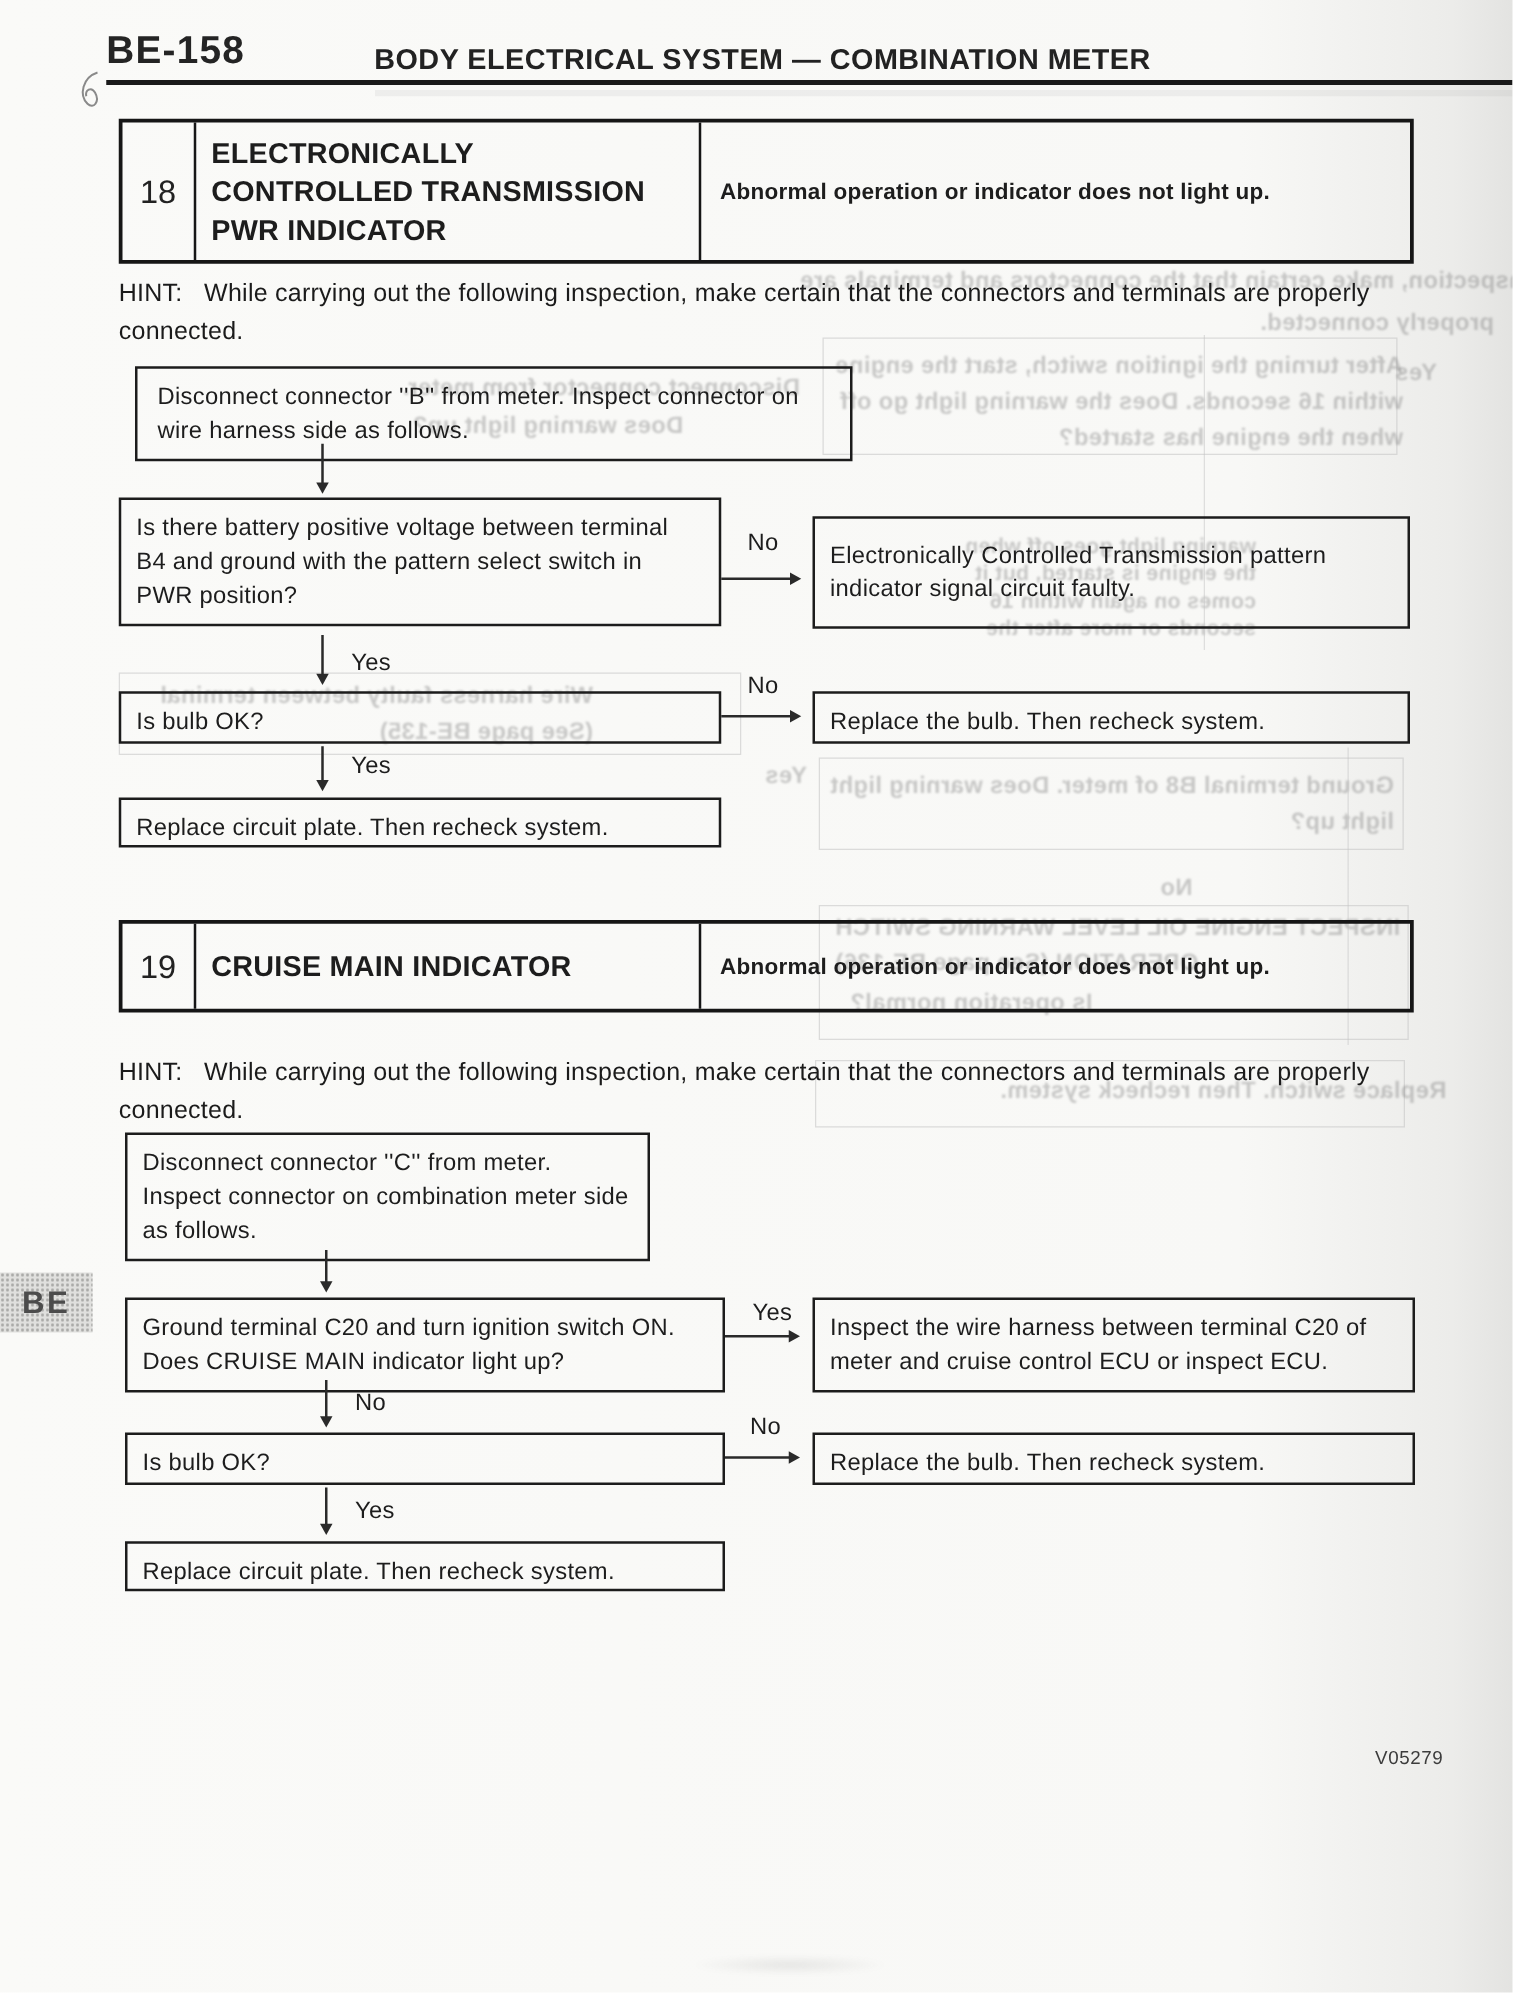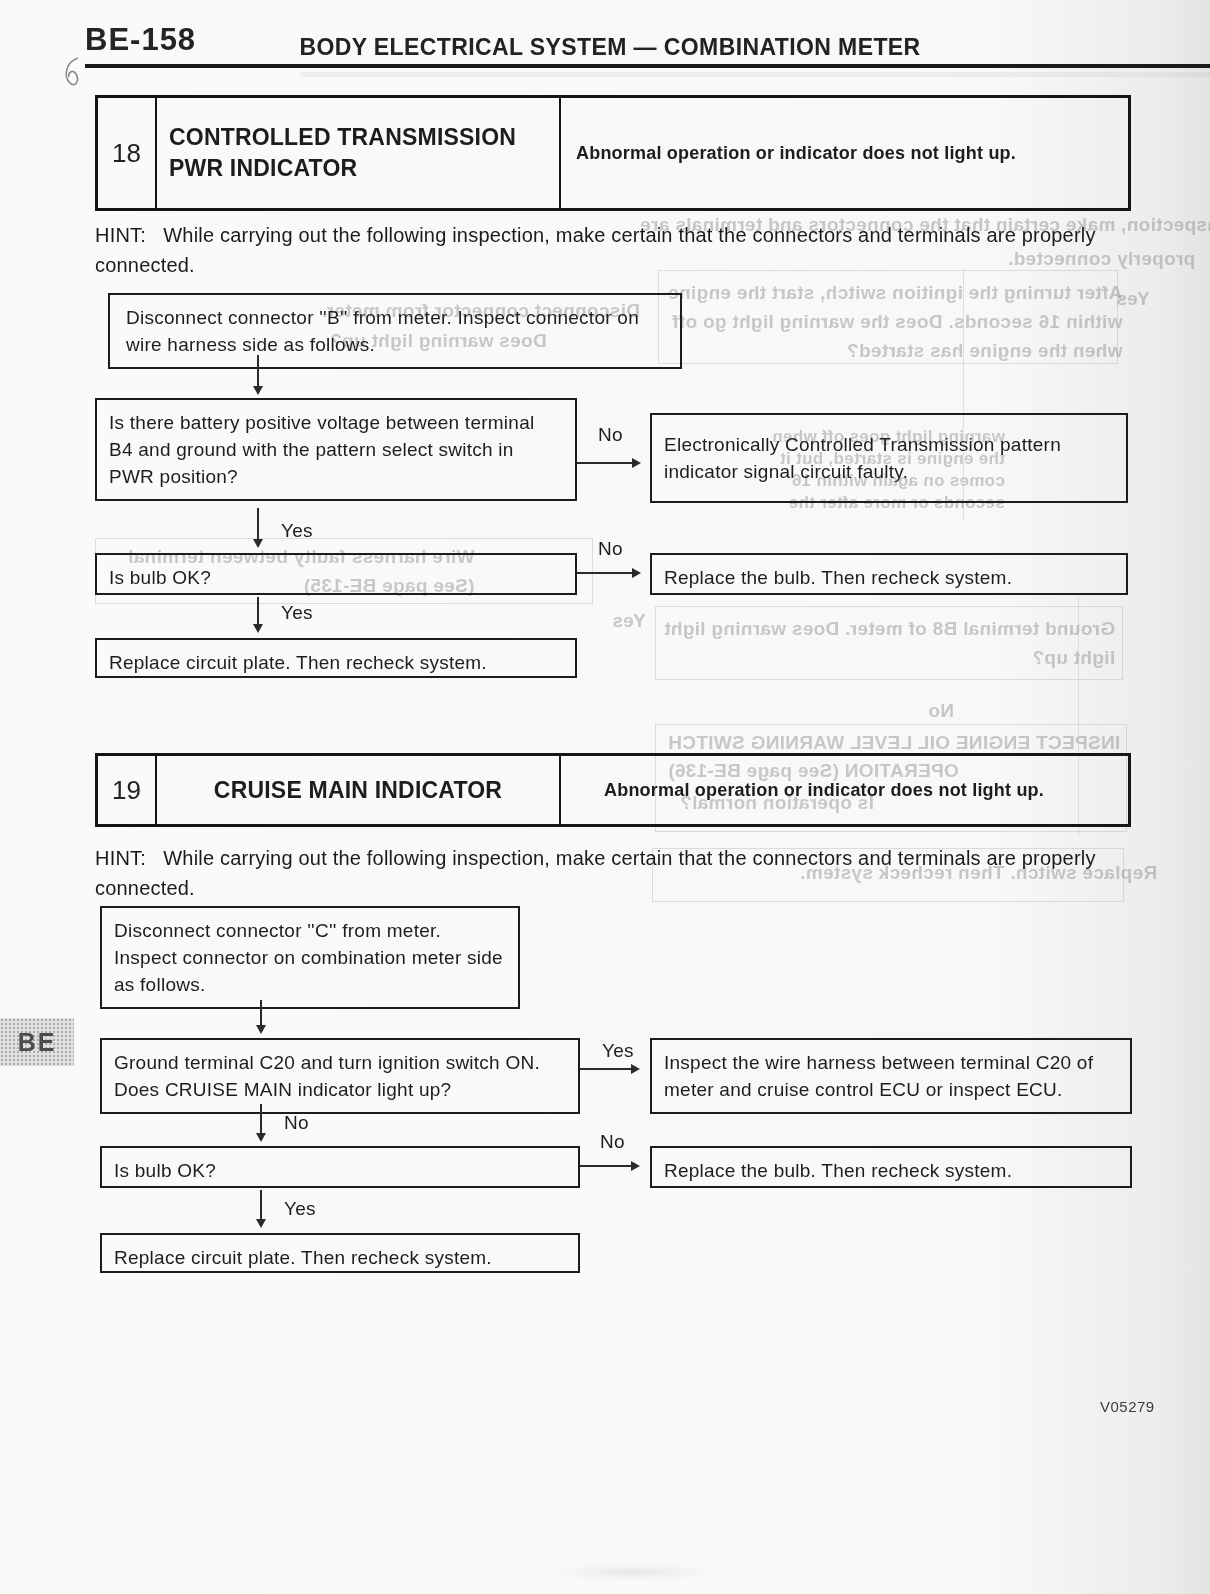--- a/index.html
+++ b/index.html
@@ -101,20 +101,21 @@
 
 <div class="gbox" style="left:652px;top:848px;width:470px;height:52px;"></div>
 <div class="ghost" style="left:800px;top:862px;">Replace switch. Then recheck system.</div>
 
 <div class="gvline" style="left:963px;top:268px;height:252px;"></div>
 <div class="gvline" style="left:1078px;top:598px;height:238px;"></div>
 
 <div class="shead" style="left:95px;top:95px;width:1030px;height:110px;">
   <div class="num">18</div>
   <div class="title">
+    <div>ELECTRONICALLY</div>
     <div>CONTROLLED TRANSMISSION</div>
     <div>PWR INDICATOR</div>
   </div>
   <div class="desc">
     <div>Abnormal operation or indicator does not light up.</div>
   </div>
 </div>
 
 <div class="hint" style="left:95px;top:220px;width:1062px;">HINT:   While carrying out the following inspection, make certain that the connectors and terminals are properly connected.</div>
 
@@ -149,21 +150,21 @@
   <div class="fline">Replace the bulb. Then recheck system.</div>
 </div>
 
 <div class="lbl" style="left:281px;top:602px;">Yes</div>
 <div class="arrow-v" style="left:257px;top:597px;height:32px;"></div>
 
 <div class="fbox" style="left:95px;top:638px;width:482px;height:40px;">
   <div class="fline">Replace circuit plate. Then recheck system.</div>
 </div>
 
-<div class="shead" style="left:95px;top:753px;width:1030px;height:68px;text-align:center;">
+<div class="shead" style="left:95px;top:736px;width:1030px;height:68px;">
   <div class="num">19</div>
   <div class="title">
     <div>CRUISE MAIN INDICATOR</div>
   </div>
   <div class="desc">
     <div>Abnormal operation or indicator does not light up.</div>
   </div>
 </div>
 
 <div class="hint" style="left:95px;top:843px;width:1062px;">HINT:   While carrying out the following inspection, make certain that the connectors and terminals are properly connected.</div>

